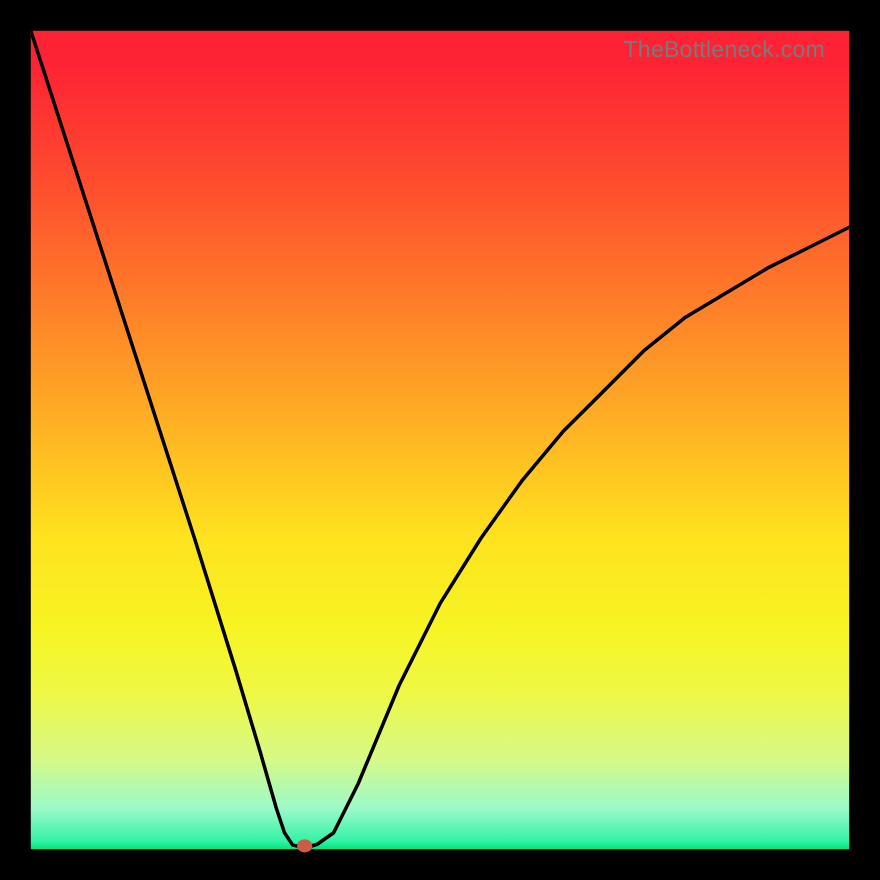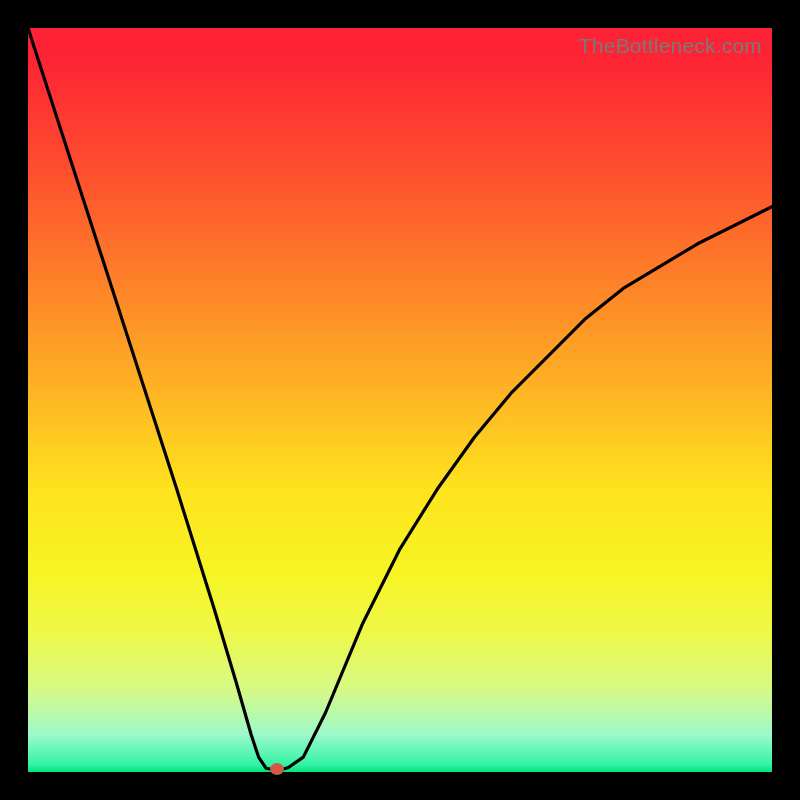--- a/index.html
+++ b/index.html
@@ -34,21 +34,21 @@
       #eef846 81%,
       #d6f987 89%,
       #9cf9ca 95%,
       #33f3a6 99%,
       #00e47a 100%
     );
   }
   .watermark {
     position: absolute;
     top: 6px;
-    right: 10px;
+    right: 22px;
     color: #7a7a7a;
     font-size: 21px;
     font-weight: 500;
     letter-spacing: 0.2px;
     user-select: none;
   }
   svg.curve {
     position: absolute;
     left: 0;
     top: 0;

